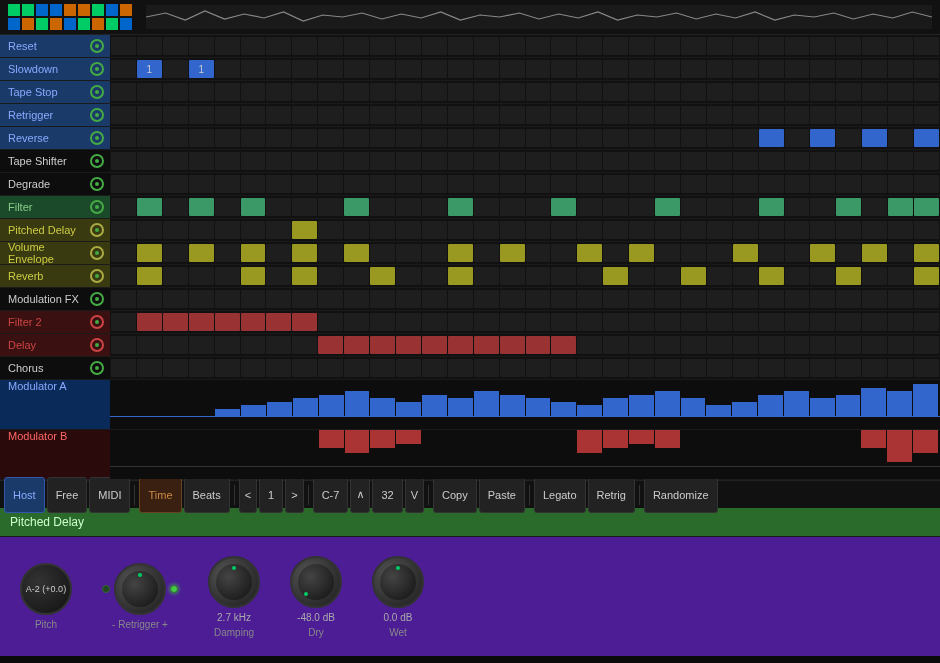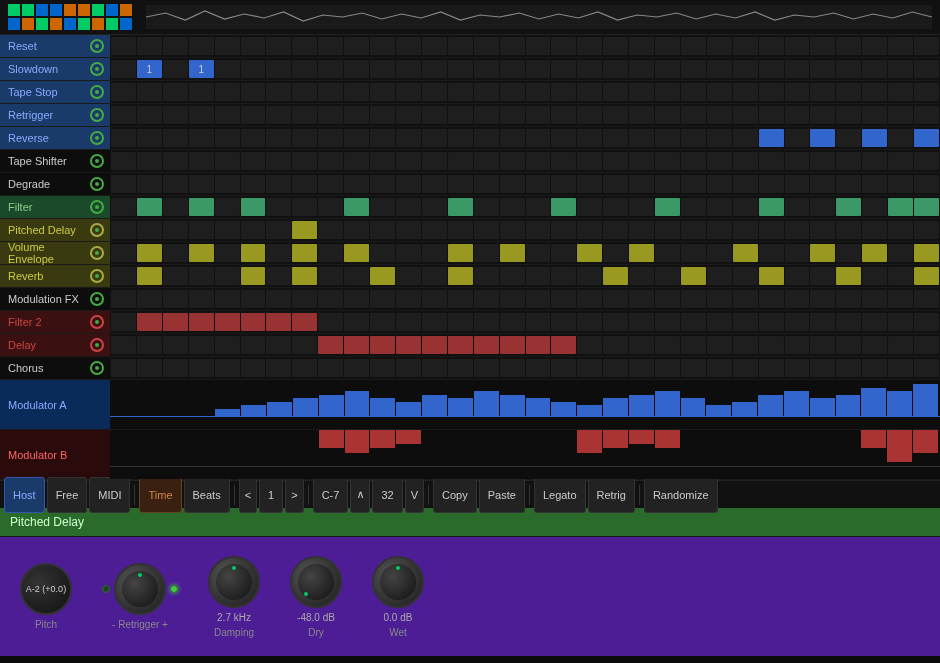--- a/index.html
+++ b/index.html
@@ -110,21 +110,21 @@
       display: flex;
       align-items: stretch;
       height: 50px;
       border-bottom: 1px solid #1a1a1a;
     }
     .mod-label {
       width: 110px;
       min-width: 110px;
       padding: 0 6px 0 8px;
       display: flex;
-      align-items: center;
+      align-items: flex-start;
       font-size: 11px;
       cursor: pointer;
     }
     .mod-label.blue { background: #0a2a5a; color: #88aaff; }
     .mod-label.red { background: #2a0a0a; color: #ff6666; }
     .mod-cells {
       flex: 1;
       background: #0d0d0d;
       position: relative;
       overflow: hidden;

